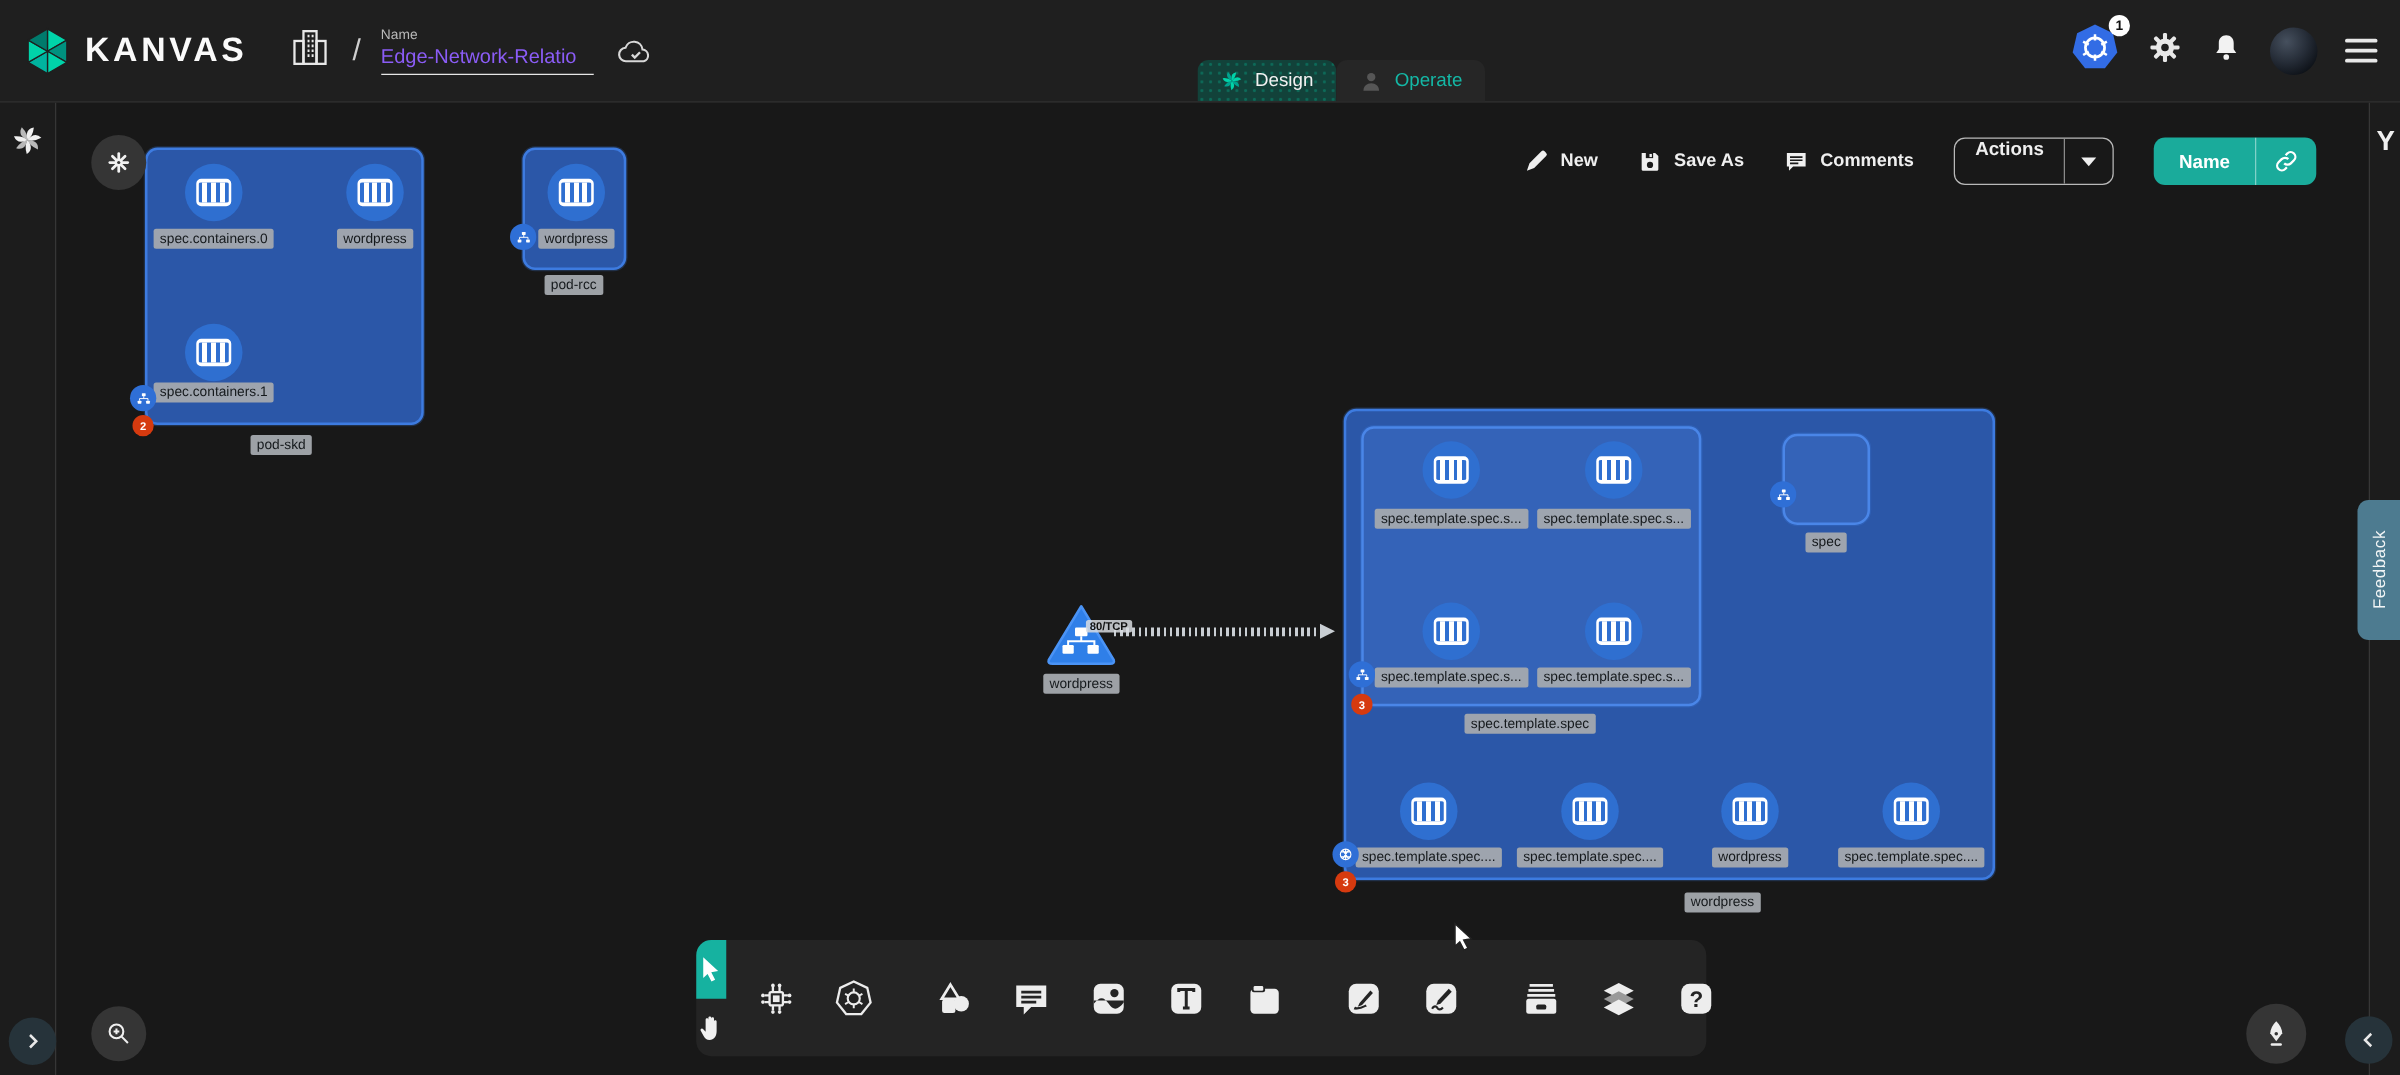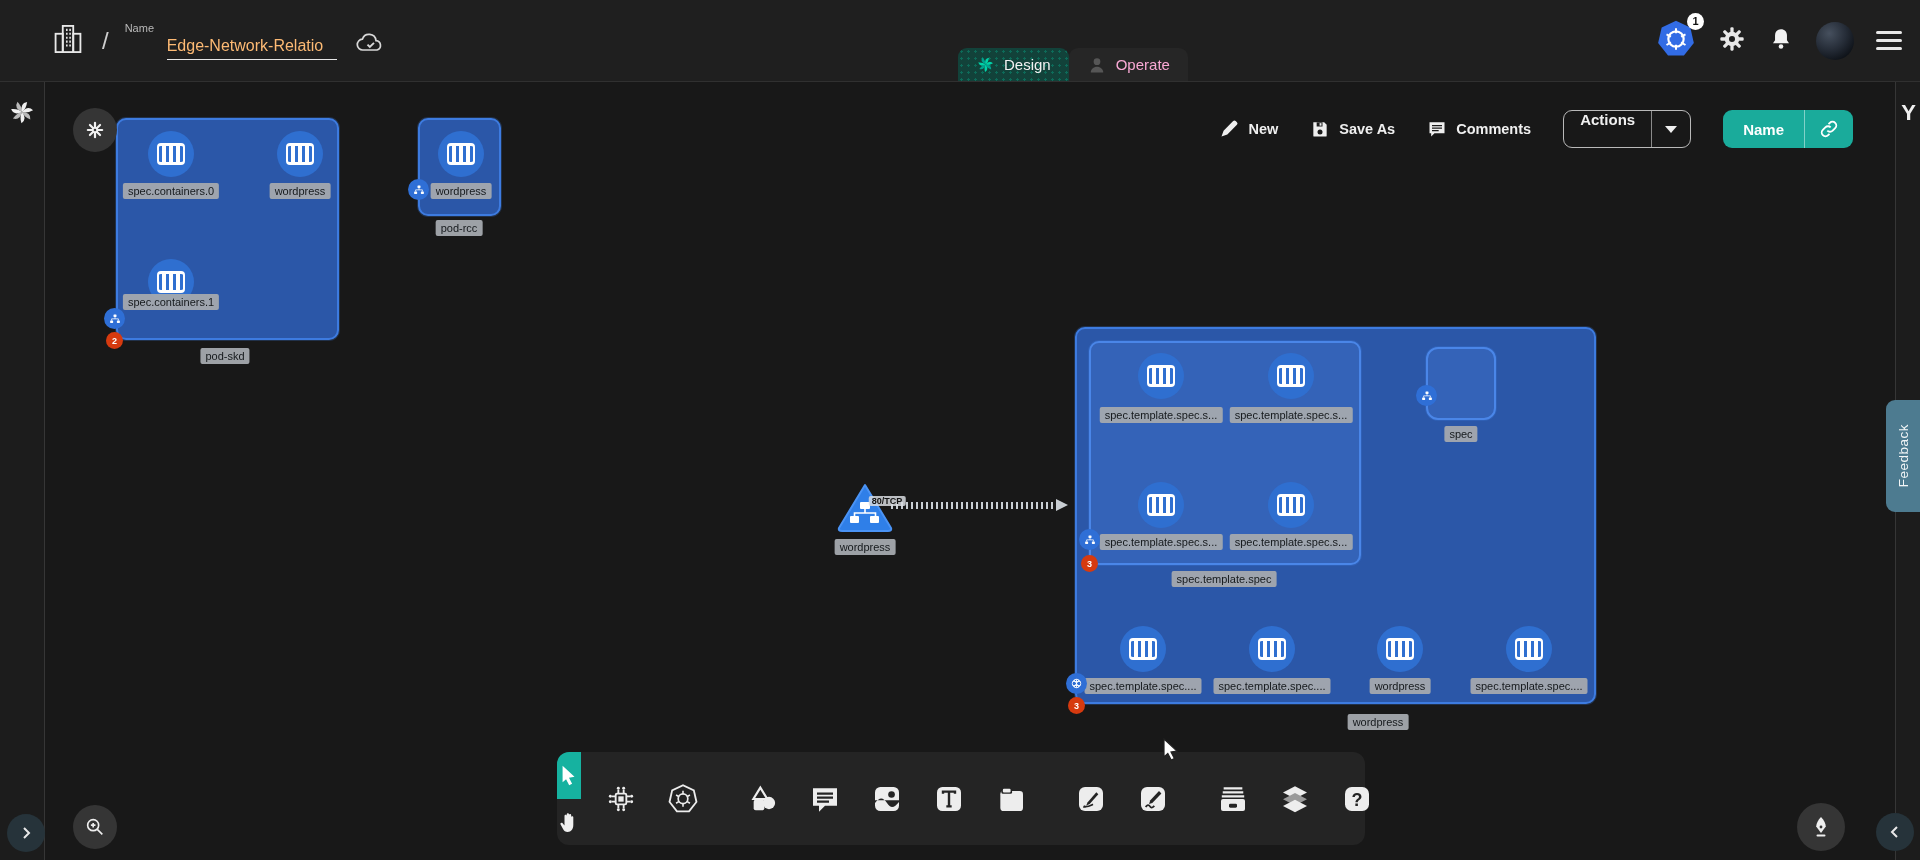--- a/index.html
+++ b/index.html
@@ -11,42 +11,42 @@
   .topbar { position:absolute; top:0; left:0; width:1920px; height:82px;
             background:#1f1f1f; border-bottom:1px solid #303030;
             display:flex; align-items:center; padding:0 18px; z-index:40; }
   .logo-wrap { display:flex; align-items:center; gap:10px; }
   .logo-text { color:#fafafa; font-size:27px; font-weight:700; letter-spacing:3px; }
   .org-icon { margin-left:34px; }
   .crumb-sep { color:#cfcfcf; font-size:24px; margin:0 16px 0 18px; font-weight:300; }
   .name-block { display:flex; flex-direction:column; gap:1px; }
   .name-label { color:#b9b9b9; font-size:11px; }
   .name-input { background:transparent; border:none; border-bottom:1px solid #e6e6e6;
-                color:#fdba74; font-size:16px; width:170px; padding:2px 0 4px 0;
-                font-family:"Liberation Sans", sans-serif; outline:none;margin-left:42px; }
+                color:#8b5cf6; font-size:16px; width:170px; padding:2px 0 4px 0;
+                font-family:"Liberation Sans", sans-serif; outline:none; }
   .cloud-icon { margin-left:18px; margin-top:10px; }
 
   .topbar-right { margin-left:auto; display:flex; align-items:center; gap:22px; }
   .k8s-wrap { position:relative; }
   .count-badge { position:absolute; top:-6px; right:-8px; width:17px; height:17px;
                  background:#fff; color:#111; border-radius:50%; font-size:11px;
                  font-weight:700; display:flex; align-items:center; justify-content:center; }
   .avatar { width:38px; height:38px; border-radius:50%;
             background:radial-gradient(circle at 35% 30%, #46505e, #262d38 45%, #0d1117 80%); }
   .burger { display:flex; flex-direction:column; gap:5px; }
   .burger span { display:block; width:26px; height:3px; background:#e8e8e8; border-radius:2px; }
 
   
   .tabs { position:absolute; left:958px; bottom:0; display:flex; align-items:flex-end; z-index:41; }
   .tab { height:33px; display:flex; align-items:center; gap:9px; padding:0 18px;
          border-radius:9px 9px 0 0; font-size:15px; cursor:pointer; }
   .tab-design { background-color:#12423a;
       background-image:radial-gradient(rgba(0,211,169,0.28) 1px, transparent 1.3px);
       background-size:7px 7px; color:#f2f2f2;align-items:center; }
-  .tab-operate { background:#262626; color:#f9a8d4; }
+  .tab-operate { background:#262626; color:#14b8a6; }
 
   
   .left-rail { position:absolute; top:82px; left:0; width:45px; bottom:0;
                background:#1c1c1c; border-right:1px solid #363636; z-index:30; }
   .rail-spiral { position:absolute; top:16px; left:8px; }
   .rail-expand { position:absolute; left:7px; bottom:8px; width:38px; height:38px;
                  border-radius:50%; background:#26333a; display:flex; align-items:center;
                  justify-content:center; }
   .right-rail { position:absolute; top:82px; right:0; width:25px; bottom:0;
                 background:#1c1c1c; border-left:1px solid #363636; z-index:30; }
@@ -122,20 +122,31 @@
               cursor:pointer; }
 
   .cursor-ptr { position:absolute; z-index:50; }
 </style>
 </head>
 <body>
 
 <div class="app">
 
   <header class="topbar">
+    <div class="logo-wrap">
+      <svg width="40" height="40" viewBox="0 0 38 38">
+        <polygon points="19,19 19,2 33.7,10.5" fill="#00d3a9" stroke="#1f1f1f"></polygon>
+        <polygon points="19,19 33.7,10.5 33.7,27.5" fill="#00917f" stroke="#1f1f1f"></polygon>
+        <polygon points="19,19 33.7,27.5 19,36" fill="#00d3a9" stroke="#1f1f1f"></polygon>
+        <polygon points="19,19 19,36 4.3,27.5" fill="#00b39f" stroke="#1f1f1f"></polygon>
+        <polygon points="19,19 4.3,27.5 4.3,10.5" fill="#00d3a9" stroke="#1f1f1f"></polygon>
+        <polygon points="19,19 4.3,10.5 19,2" fill="#007a6c" stroke="#1f1f1f"></polygon>
+      </svg>
+      <span class="logo-text">KANVAS</span>
+    </div>
 
     <span class="org-icon">
       <svg width="32" height="34" viewBox="0 0 24 26" fill="none" stroke="#e8e8e8" stroke-width="1.4">
         <rect x="8" y="3" width="8" height="20"></rect>
         <rect x="2.5" y="9" width="5.5" height="14"></rect>
         <rect x="16" y="9" width="5.5" height="14"></rect>
         <path d="M10.5 6h1.2M13 6h1.2M10.5 9h1.2M13 9h1.2M10.5 12h1.2M13 12h1.2M10.5 15h1.2M13 15h1.2M10.5 18h1.2M13 18h1.2" stroke-width="1.6"></path>
       </svg>
     </span>
     <span class="crumb-sep">/</span>
@@ -309,21 +320,21 @@
         <div class="cglyph"></div>
       </div>
       <span class="chip" style="left:53px; top:63px;">spec.containers.0</span>
       <div class="knode" style="left:159px; top:11px;">
         <div class="cglyph"></div>
       </div>
       <span class="chip" style="left:182px; top:63px;">wordpress</span>
       <div class="knode" style="left:30px; top:139px;">
         <div class="cglyph"></div>
       </div>
-      <span class="chip" style="left:53px; top:174px;">spec.containers.1</span>
+      <span class="chip" style="left:53px; top:186px;">spec.containers.1</span>
       <div class="badge-blue" style="left:-14px; top:188px;">
         <svg width="12" height="12" viewBox="0 0 16 16" fill="#fff">
           <rect x="6" y="2" width="4" height="3.2" rx="0.6"></rect>
           <rect x="1.5" y="10" width="4" height="3.2" rx="0.6"></rect>
           <rect x="10.5" y="10" width="4" height="3.2" rx="0.6"></rect>
           <path d="M8 5.2v2.6M3.5 10V7.8h9V10" stroke="#fff" stroke-width="1" fill="none"></path>
         </svg>
       </div>
       <div class="badge-red" style="left:-12px; top:212px;">2</div>
     </div>

